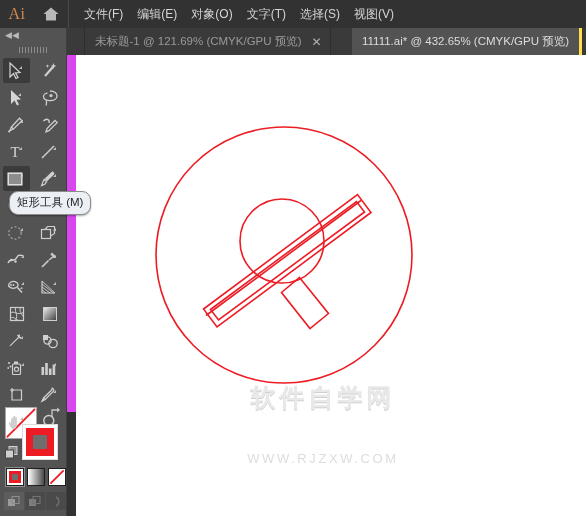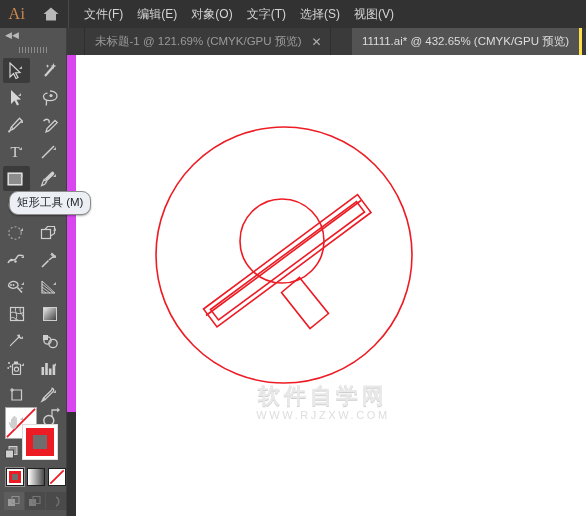--- a/index.html
+++ b/index.html
@@ -254,34 +254,35 @@
 
   .watermark {
     position: absolute;
     left: 154px; top: 330px;
     width: 186px;
     text-align: center;
     user-select: none;
     pointer-events: none;
   }
   .wm-cn {
-    font-size: 22px;
+    font-size: 25px;
     font-weight: bold;
     color: #e9e9e9;
     letter-spacing: 4px;
     line-height: 1;
     text-shadow: 0 1px 0 #cfcfcf;
     font-family: "DejaVu Sans", "Liberation Sans", sans-serif;
   }
   .wm-en {
-    font-size: 11px;
+    font-size: 13px;
     color: #dddddd;
     letter-spacing: 2.6px;
     line-height: 1.5;
     font-family: "Liberation Sans", sans-serif;
+    margin-top: 39px;
   }
 </style>
 </head>
 <body>
 
 <div id="app">
 
   <div class="menubar">
     <div class="ai-logo">Ai</div>
     <div class="home-btn">

